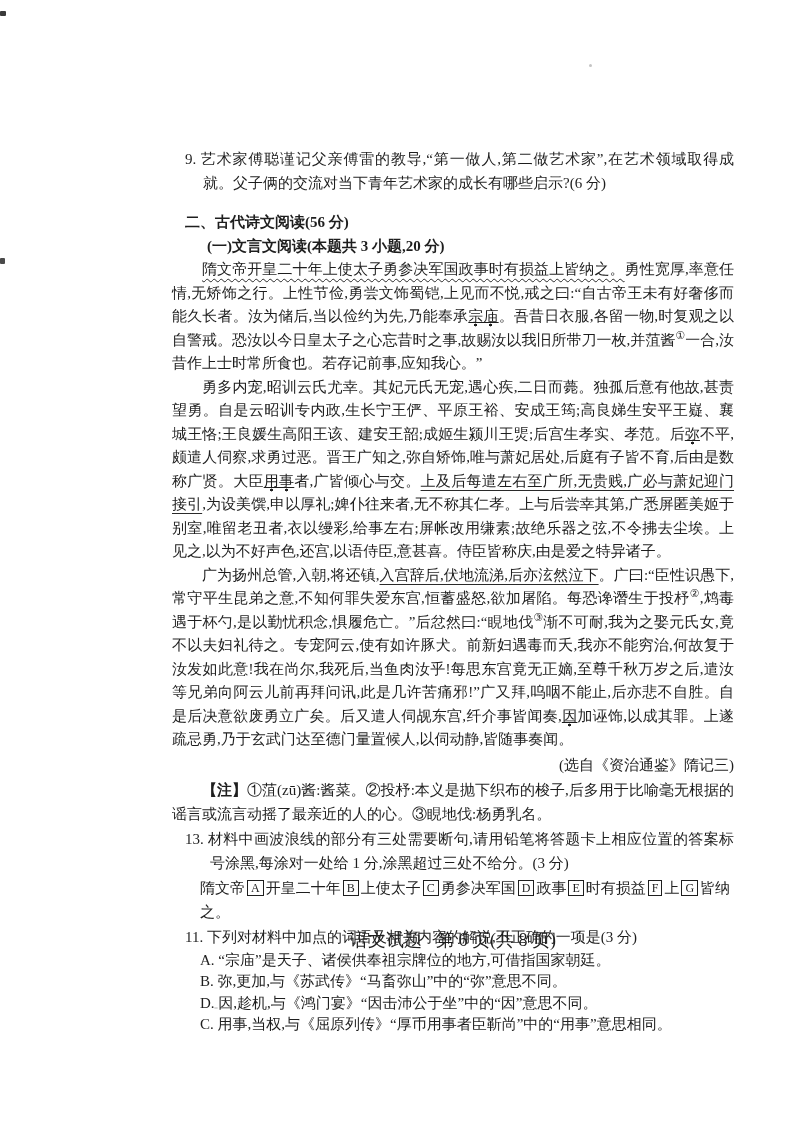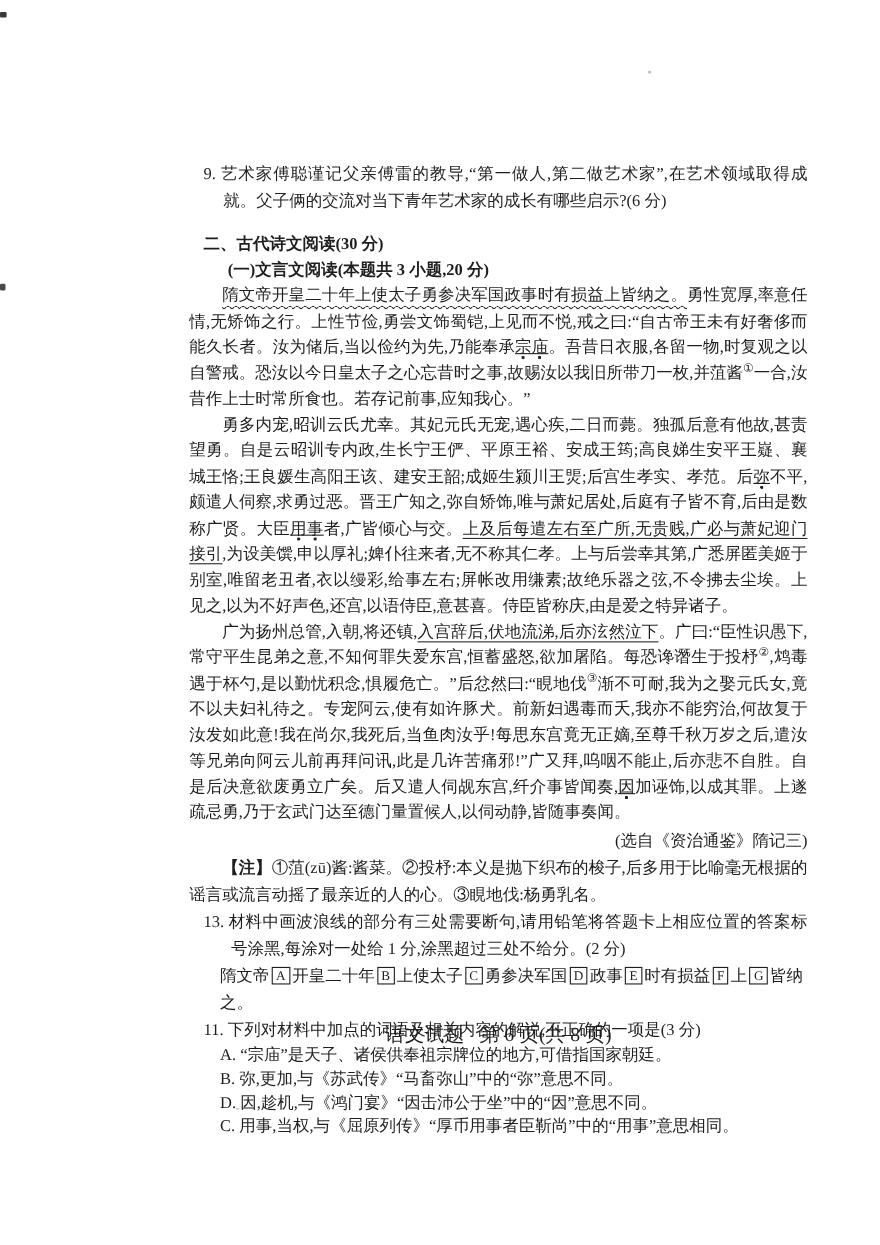--- a/index.html
+++ b/index.html
@@ -131,32 +131,32 @@
 
 <div class="artifact mark-top-left"></div>
 <div class="artifact mark-mid-left"></div>
 <div class="artifact speck-top"></div>
 <div class="artifact speck-bottom"></div>
 
 <div class="sheet">
 
   <div class="q-block q9"><span>9.</span>&nbsp;<span>艺术家傅聪谨记父亲傅雷的教导,“第一做人,第二做艺术家”,在艺术领域取得成就。父子俩的交流对当下青年艺术家的成长有哪些启示?(6 分)</span></div>
 
-  <div class="sec-heading">二、古代诗文阅读(30 分)</div>
+  <div class="sec-heading">二、古代诗文阅读(56 分)</div>
   <div class="sec-subheading">(一)文言文阅读(本题共 3 小题,20 分)</div>
 
   <div class="passage-para"><span class="seg-wavy">隋文帝开皇二十年上使太子勇参决军国政事时有损益上皆纳之。</span><span class="seg-plain">勇性宽厚,率意任情,无矫饰之行。上性节俭,勇尝文饰蜀铠,上见而不悦,戒之曰:“自古帝王未有好奢侈而能久长者。汝为储后,当以俭约为先,乃能奉承</span><span class="seg-dots">宗庙</span><span class="seg-plain">。吾昔日衣服,各留一物,时复观之以自警戒。恐汝以今日皇太子之心忘昔时之事,故赐汝以我旧所带刀一枚,并菹酱</span><span class="seg-sup">①</span><span class="seg-plain">一合,汝昔作上士时常所食也。若存记前事,应知我心。”</span></div>
   <div class="passage-para"><span class="seg-plain">勇多内宠,昭训云氏尤幸。其妃元氏无宠,遇心疾,二日而薨。独孤后意有他故,甚责望勇。自是云昭训专内政,生长宁王俨、平原王裕、安成王筠;高良娣生安平王嶷、襄城王恪;王良媛生高阳王该、建安王韶;成姬生颍川王煚;后宫生孝实、孝范。后</span><span class="seg-dots">弥</span><span class="seg-plain">不平,颇遣人伺察,求勇过恶。晋王广知之,弥自矫饰,唯与萧妃居处,后庭有子皆不育,后由是数称广贤。大臣</span><span class="seg-dots">用事</span><span class="seg-plain">者,广皆倾心与交。</span><span class="seg-line">上及后每遣左右至广所,无贵贱,广必与萧妃迎门接引</span><span class="seg-plain">,为设美馔,申以厚礼;婢仆往来者,无不称其仁孝。上与后尝幸其第,广悉屏匿美姬于别室,唯留老丑者,衣以缦彩,给事左右;屏帐改用缣素;故绝乐器之弦,不令拂去尘埃。上见之,以为不好声色,还宫,以语侍臣,意甚喜。侍臣皆称庆,由是爱之特异诸子。</span></div>
   <div class="passage-para"><span class="seg-plain">广为扬州总管,入朝,将还镇,</span><span class="seg-line">入宫辞后,伏地流涕,后亦泫然泣下</span><span class="seg-plain">。广曰:“臣性识愚下,常守平生昆弟之意,不知何罪失爱东宫,恒蓄盛怒,欲加屠陷。每恐谗谮生于投杼</span><span class="seg-sup">②</span><span class="seg-plain">,鸩毒遇于杯勺,是以勤忧积念,惧履危亡。”后忿然曰:“睍地伐</span><span class="seg-sup">③</span><span class="seg-plain">渐不可耐,我为之娶元氏女,竟不以夫妇礼待之。专宠阿云,使有如许豚犬。前新妇遇毒而夭,我亦不能穷治,何故复于汝发如此意!我在尚尔,我死后,当鱼肉汝乎!每思东宫竟无正嫡,至尊千秋万岁之后,遣汝等兄弟向阿云儿前再拜问讯,此是几许苦痛邪!”广又拜,呜咽不能止,后亦悲不自胜。自是后决意欲废勇立广矣。后又遣人伺觇东宫,纤介事皆闻奏,</span><span class="seg-dots">因</span><span class="seg-plain">加诬饰,以成其罪。上遂疏忌勇,乃于玄武门达至德门量置候人,以伺动静,皆随事奏闻。</span></div>
 
   <div class="passage-source">(选自《资治通鉴》隋记三)</div>
 
   <div class="notes"><span class="seg-bold">【注】</span><span class="seg-plain">①菹(zū)酱:酱菜。②投杼:本义是抛下织布的梭子,后多用于比喻毫无根据的谣言或流言动摇了最亲近的人的心。③睍地伐:杨勇乳名。</span></div>
 
-  <div class="q-block wide-num q10"><span>13.</span>&nbsp;<span>材料中画波浪线的部分有三处需要断句,请用铅笔将答题卡上相应位置的答案标号涂黑,每涂对一处给 1 分,涂黑超过三处不给分。(2 分)</span></div>
+  <div class="q-block wide-num q10"><span>13.</span>&nbsp;<span>材料中画波浪线的部分有三处需要断句,请用铅笔将答题卡上相应位置的答案标号涂黑,每涂对一处给 1 分,涂黑超过三处不给分。(3 分)</span></div>
   <div class="q10-sentence"><span class="seg-plain">隋文帝</span><span class="seg-box">A</span><span class="seg-plain">开皇二十年</span><span class="seg-box">B</span><span class="seg-plain">上使太子</span><span class="seg-box">C</span><span class="seg-plain">勇参决军国</span><span class="seg-box">D</span><span class="seg-plain">政事</span><span class="seg-box">E</span><span class="seg-plain">时有损益</span><span class="seg-box">F</span><span class="seg-plain">上</span><span class="seg-box">G</span><span class="seg-plain">皆纳之。</span></div>
 
   <div class="q-block wide-num"><span>11.</span>&nbsp;<span>下列对材料中加点的词语及相关内容的解说,不正确的一项是(3 分)</span></div>
   <div class="q11-option"><span>A.</span>&nbsp;<span>“宗庙”是天子、诸侯供奉祖宗牌位的地方,可借指国家朝廷。</span></div>
   <div class="q11-option"><span>B.</span>&nbsp;<span>弥,更加,与《苏武传》“马畜弥山”中的“弥”意思不同。</span></div>
   <div class="q11-option"><span>D.</span>&nbsp;<span>因,趁机,与《鸿门宴》“因击沛公于坐”中的“因”意思不同。</span></div>
   <div class="q11-option"><span>C.</span>&nbsp;<span>用事,当权,与《屈原列传》“厚币用事者臣靳尚”中的“用事”意思相同。</span></div>
 
 </div>
 

